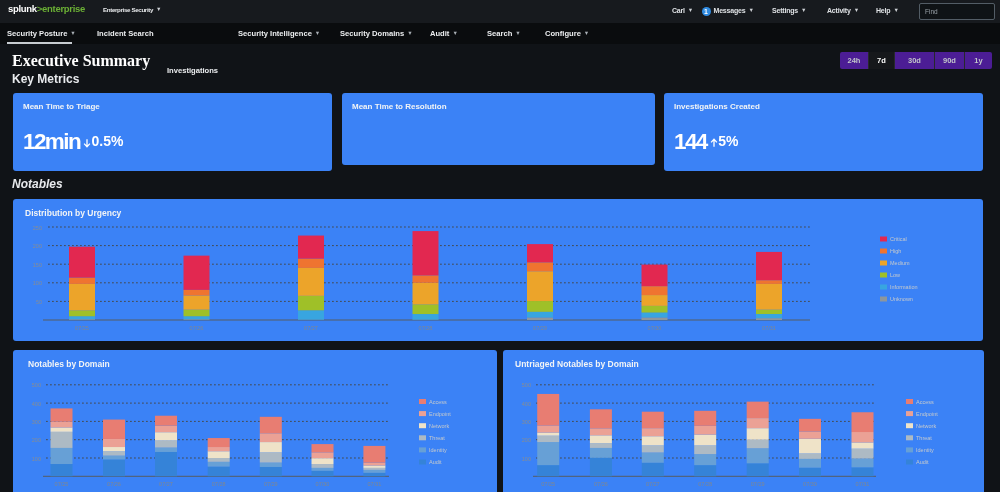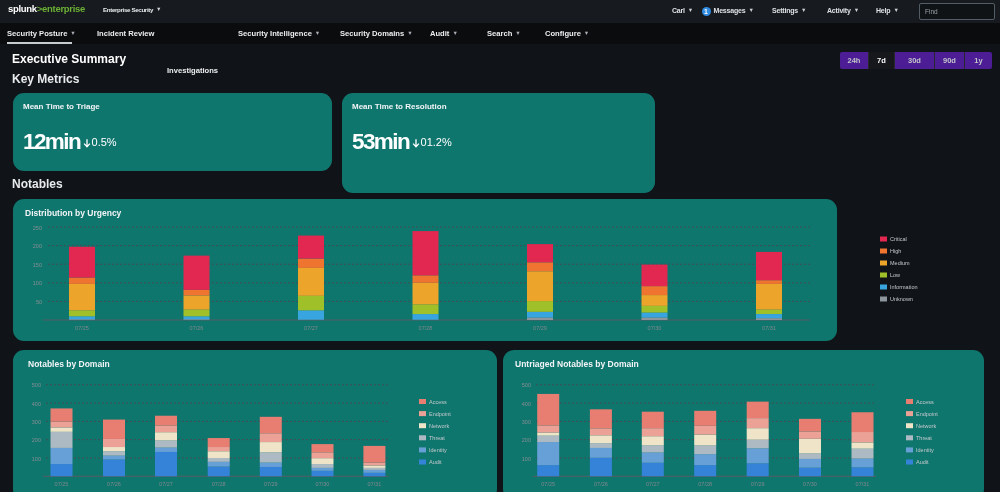--- a/index.html
+++ b/index.html
@@ -10,50 +10,50 @@
 .logo .gt { color:#65a637; font-weight:bold; }
 .logo .ent { color:#6bb035; font-weight:bold; }
 .appname { position:absolute; left:103px; top:6px; font-size:6.2px; font-weight:bold; color:#e8eaec; letter-spacing:-0.35px; }
 .tmenu { position:absolute; top:7px; font-size:7px; font-weight:bold; color:#dfe2e5; letter-spacing:-0.2px; }
 .caret { display:inline-block; margin-left:3px; font-size:5.5px; vertical-align:1px; color:#cfd3d7; }
 .findbox { position:absolute; left:919px; top:3px; width:76px; height:17px; background:#0f1316; border:1px solid #535d66; border-radius:2px; color:#99a1a8; font-size:6.5px; line-height:16px; padding-left:5px; }
 .msgicon { position:absolute; left:701.5px; top:7px; width:9px; height:9px; border-radius:50%; background:#2f8ae0; color:#fff; font-size:7px; font-weight:bold; text-align:center; line-height:9.5px; }
 .nitem { position:absolute; top:6px; font-size:7.6px; font-weight:bold; color:#eceef0; }
 .nitem .caret{ color:#aab0b6; }
 .active-underline { position:absolute; left:7px; top:19px; width:65px; height:1.5px; background:#c7ccd1; }
-.h1 { position:absolute; left:12px; top:51.5px; font-size:12px; font-weight:bold; color:#fff; }
+.h1 { position:absolute; left:12px; top:51.5px; font-size:16px; font-weight:bold; color:#fff;font-family:Liberation Serif, serif; }
 .seg { position:absolute; left:840px; top:52px; height:17px; display:flex; }
 .seg div { height:17px; line-height:17px; text-align:center; font-size:7.5px; font-weight:bold; color:#c2c6ca; background:#4c1d95; border-right:1px solid #27292c; }
 .seg div.sel { background:#16181b; color:#fff; }
 .seg div:first-child { border-radius:2px 0 0 2px; }
 .seg div:last-child { border-radius:0 2px 2px 0; border-right:none; }
 .slabel { position:absolute; left:12px; font-size:12px; font-weight:bold; color:#e8eaed; }
-.panel { position:absolute; background:#0f766e; border-radius:11px; }
+.panel { position:absolute; background:#3b82f6; border-radius:3px; }
 .ptitle { position:absolute; left:10px; top:8.5px; font-size:8px; font-weight:bold; color:#f2f4f6; }
 .bigval { position:absolute; left:10px; top:36px; font-size:22.5px; font-weight:bold; color:#fff; letter-spacing:-1.6px; }
-.delta { font-size:11px; font-weight:normal; letter-spacing:0; vertical-align:3px; margin-left:3px; }
+.delta { font-size:14px; font-weight:bold; letter-spacing:0; vertical-align:3px; margin-left:3px; }
 .delta svg { vertical-align:-1.5px; margin-right:0.5px; }
 </style></head>
 <body>
 <div id="page">
   <div class="topbar">
     <div class="logo">splunk<span class="gt">&gt;</span><span class="ent">enterprise</span></div>
     <div class="appname">Enterprise Security<span class="caret">▼</span></div>
     <div class="tmenu" style="left:672px;">Carl<span class="caret">▼</span></div>
     <div class="msgicon">1</div>
     <div class="tmenu" style="left:713.5px;">Messages<span class="caret">▼</span></div>
     <div class="tmenu" style="left:772px;">Settings<span class="caret">▼</span></div>
     <div class="tmenu" style="left:827px;">Activity<span class="caret">▼</span></div>
     <div class="tmenu" style="left:876px;">Help<span class="caret">▼</span></div>
     <div class="findbox">Find</div>
   </div>
   <div class="navbar">
     <div class="nitem" style="left:7px;">Security Posture<span class="caret">▼</span></div>
     <div class="active-underline"></div>
-    <div class="nitem" style="left:97px;">Incident Review</div>
+    <div class="nitem" style="left:97px;">Incident Search</div>
     <div class="nitem" style="left:167px;margin-top:37px;">Investigations</div>
     <div class="nitem" style="left:238px;">Security Intelligence<span class="caret">▼</span></div>
     <div class="nitem" style="left:340px;">Security Domains<span class="caret">▼</span></div>
     <div class="nitem" style="left:430px;">Audit<span class="caret">▼</span></div>
     <div class="nitem" style="left:487px;">Search<span class="caret">▼</span></div>
     <div class="nitem" style="left:545px;">Configure<span class="caret">▼</span></div>
   </div>
   <div class="h1">Executive Summary</div>
   <div class="seg">
     <div style="width:29px;">24h</div>
@@ -62,29 +62,32 @@
     <div style="width:30px;">90d</div>
     <div style="width:27px;">1y</div>
   </div>
   <div class="slabel" style="top:72px;">Key Metrics</div>
   <div class="panel" style="left:13px; top:93px; width:319px; height:78px;">
     <div class="ptitle">Mean Time to Triage</div>
     <div class="bigval">12min<span class="delta"><svg width="8" height="10" viewBox="0 0 8 10">
             <path d="M4 1.2 V8.6 M1.1 5.6 L4 8.7 L6.9 5.6" stroke="#fff" stroke-width="1.3" fill="none"></path>
           </svg>0.5%</span></div>
   </div>
-  <div class="panel" style="left:342px; top:93px; width:313px; height:100px;">
+  <div class="panel" style="left:342px; top:93px; width:313px; height:72px;">
     <div class="ptitle">Mean Time to Resolution</div>
-    <div class="bigval">53min<span class="delta"><svg width="8" height="10" viewBox="0 0 8 10">
-            <path d="M4 1.2 V8.6 M1.1 5.6 L4 8.7 L6.9 5.6" stroke="#fff" stroke-width="1.3" fill="none"></path>
-          </svg>01.2%</span></div>
-  </div>
-  <div class="slabel" style="top:177px;">Notables</div>
+  </div>
+  <div class="panel" style="left:664px; top:93px; width:319px; height:78px;">
+    <div class="ptitle">Investigations Created</div>
+    <div class="bigval">144<span class="delta"><svg width="8" height="10" viewBox="0 0 8 10">
+            <path d="M4 8.8 V1.4 M1.1 4.4 L4 1.3 L6.9 4.4" stroke="#fff" stroke-width="1.3" fill="none"></path>
+          </svg>5%</span></div>
+  </div>
+  <div class="slabel" style="top:177px;font-style:italic;">Notables</div>
 
-  <div class="panel" style="left:13px; top:199px; width:824px; height:142px;"><svg width="970" height="142">
+  <div class="panel" style="left:13px; top:199px; width:970px; height:142px;"><svg width="970" height="142">
         <text x="12" y="17" font-size="8.5" fill="#f2f4f6" text-anchor="start" font-weight="bold">Distribution by Urgency</text>
         <line x1="35" y1="102.4" x2="797" y2="102.4" stroke="#454b52" stroke-width="1" stroke-dasharray="1.8,2.2"></line>
         <text x="29" y="104.9" font-size="5.5" fill="#878d93" text-anchor="end">50</text>
         <line x1="35" y1="83.8" x2="797" y2="83.8" stroke="#454b52" stroke-width="1" stroke-dasharray="1.8,2.2"></line>
         <text x="29" y="86.3" font-size="5.5" fill="#878d93" text-anchor="end">100</text>
         <line x1="35" y1="65.19999999999999" x2="797" y2="65.19999999999999" stroke="#454b52" stroke-width="1" stroke-dasharray="1.8,2.2"></line>
         <text x="29" y="67.69999999999999" font-size="5.5" fill="#878d93" text-anchor="end">150</text>
         <line x1="35" y1="46.599999999999994" x2="797" y2="46.599999999999994" stroke="#454b52" stroke-width="1" stroke-dasharray="1.8,2.2"></line>
         <text x="29" y="49.099999999999994" font-size="5.5" fill="#878d93" text-anchor="end">200</text>
         <line x1="35" y1="27.999999999999986" x2="797" y2="27.999999999999986" stroke="#454b52" stroke-width="1" stroke-dasharray="1.8,2.2"></line>

